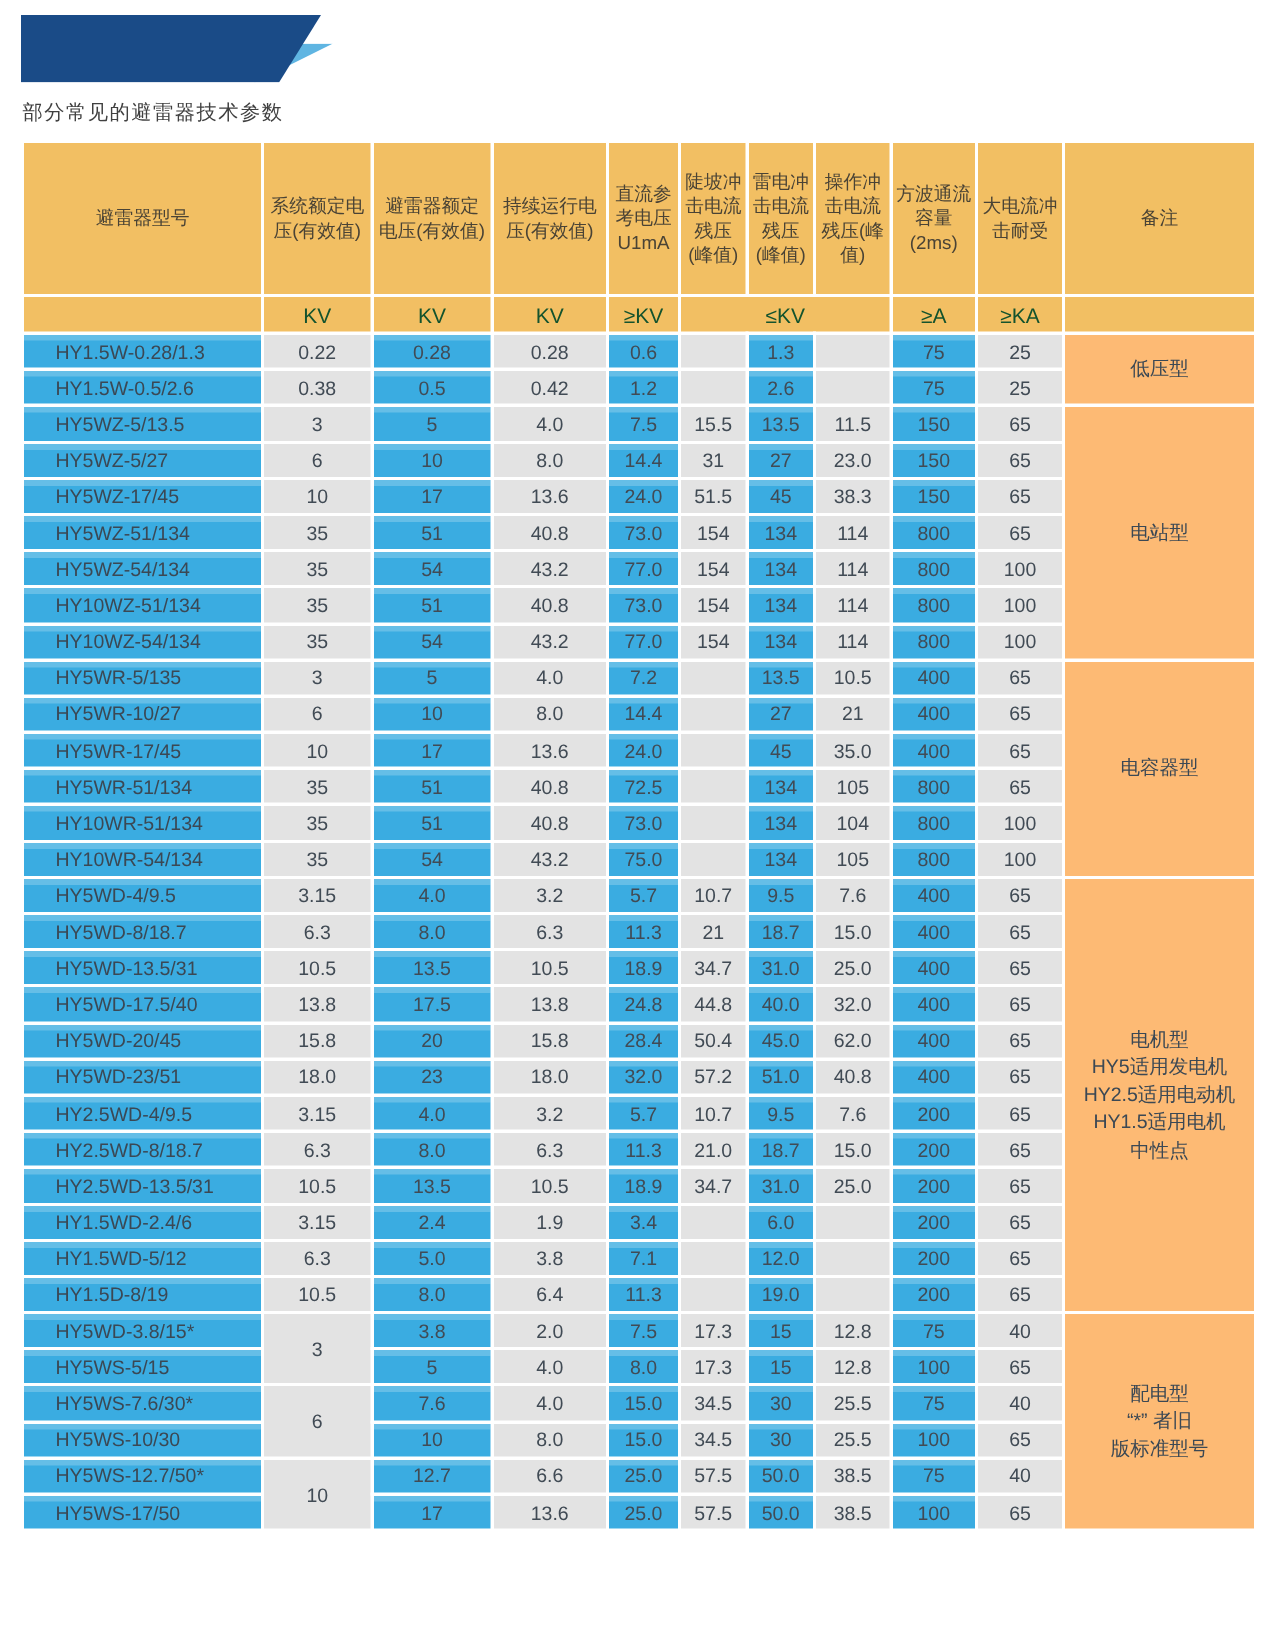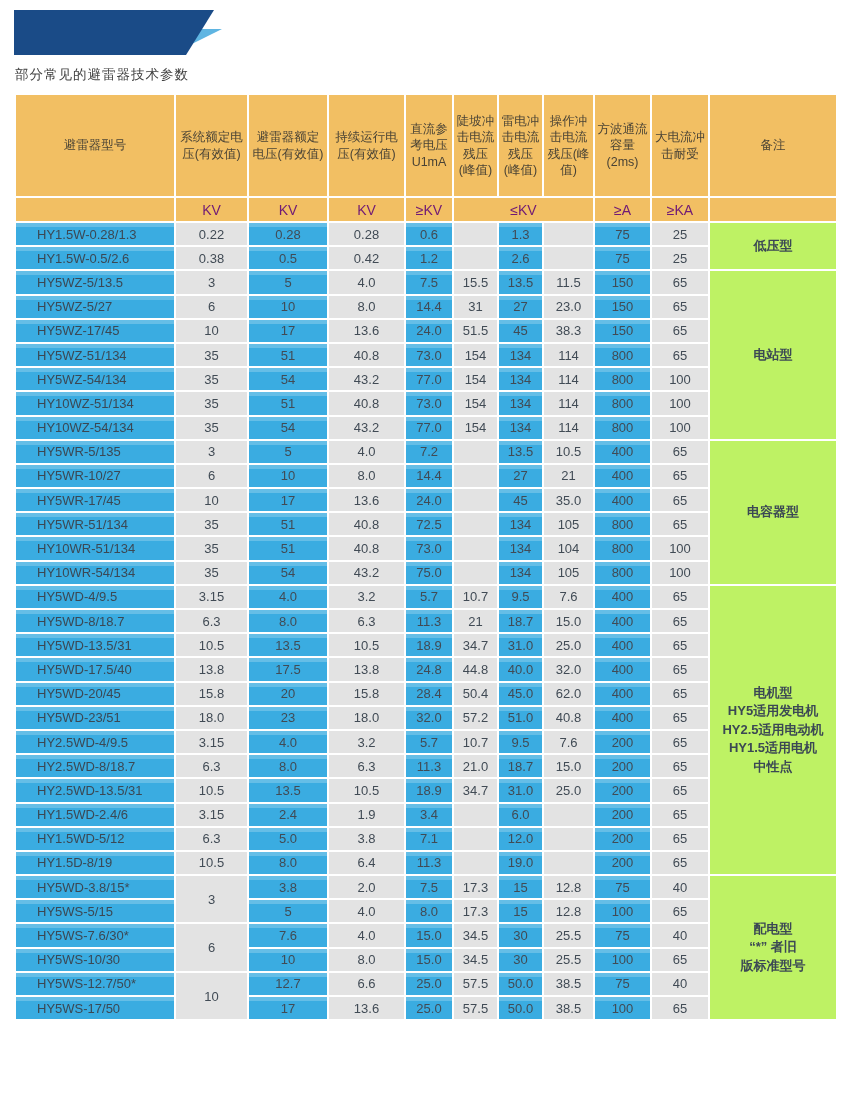--- a/index.html
+++ b/index.html
@@ -15,27 +15,27 @@
                 font-size:21px;font-weight:bold;letter-spacing:0.42em;white-space:nowrap;}
 
   .subtitle{position:absolute;left:15px;top:66px;font-size:13.5px;color:#404040;letter-spacing:1px;}
 
   
   table.spec{position:absolute;left:14px;top:93px;width:822px;border-collapse:collapse;table-layout:fixed;}
   table.spec td,table.spec th{border:2px solid #ffffff;overflow:hidden;}
 
   thead th{background:#f2bf63;color:#4a4335;font-weight:normal;font-size:12.5px;line-height:1.32;
            height:99px;vertical-align:middle;text-align:center;padding:1px 2px;}
-  tr.units td{background:#f2bf63;color:#701a75;font-size:14px;height:23px;text-align:center;padding:0;}
+  tr.units td{background:#f2bf63;color:#14532d;font-size:14px;height:23px;text-align:center;padding:0;}
 
   tbody td{height:22.2px;font-size:13px;color:#414b55;text-align:center;vertical-align:middle;padding:0;}
   td.c-blue{background:#3aace1;box-shadow:inset 0 4px 0 rgba(255,255,255,0.22);}
   td.c-gray{background:#e3e3e3;}
   td.model{text-align:left;padding-left:21px;color:#3b4854;margin-top:41px;}
-  td.remark{background:#bef264;box-shadow:inset 0 0 0 rgba(0,0,0,0);font-size:13px;line-height:1.42;color:#3b4854;font-weight:bold;}
+  td.remark{background:#fdba74;box-shadow:inset 0 0 0 rgba(0,0,0,0);font-size:13px;line-height:1.42;color:#3b4854;}
 </style>
 </head>
 <body>
 
 <div class="banner">
   <div class="banner-fold"></div>
   <div class="banner-navy"></div>
 </div>
 
 <div class="subtitle">部分常见的避雷器技术参数</div>

